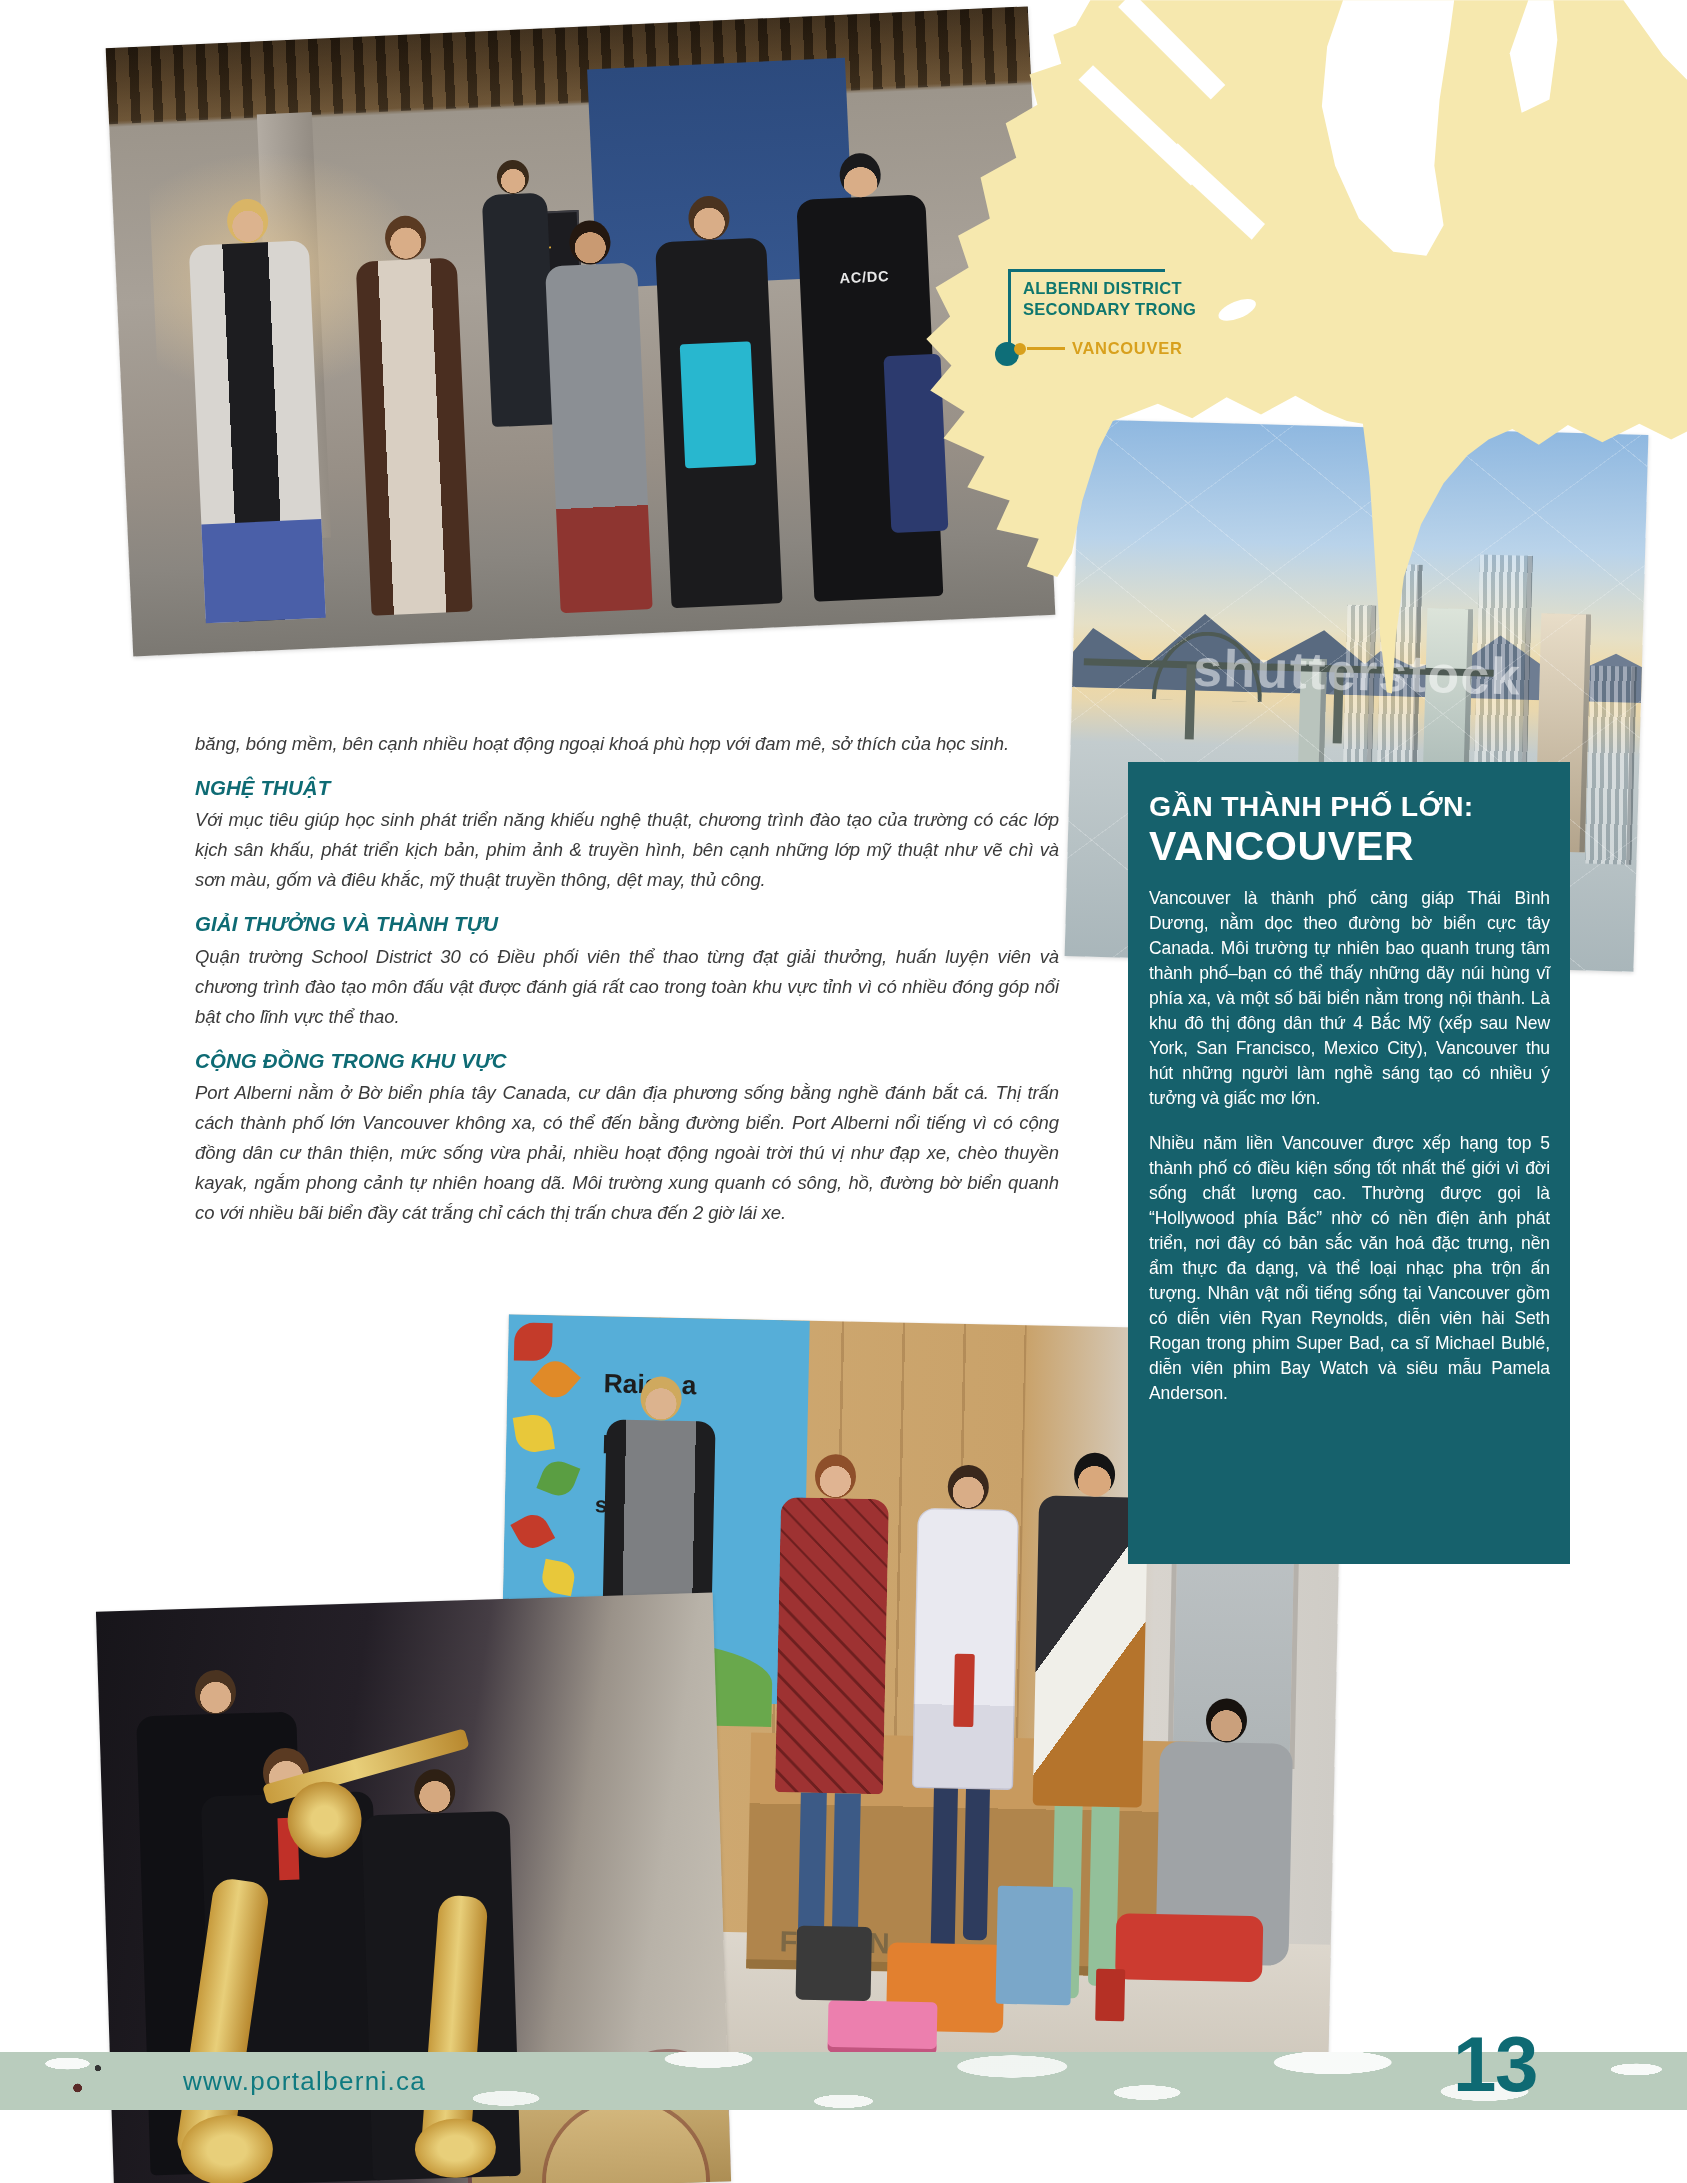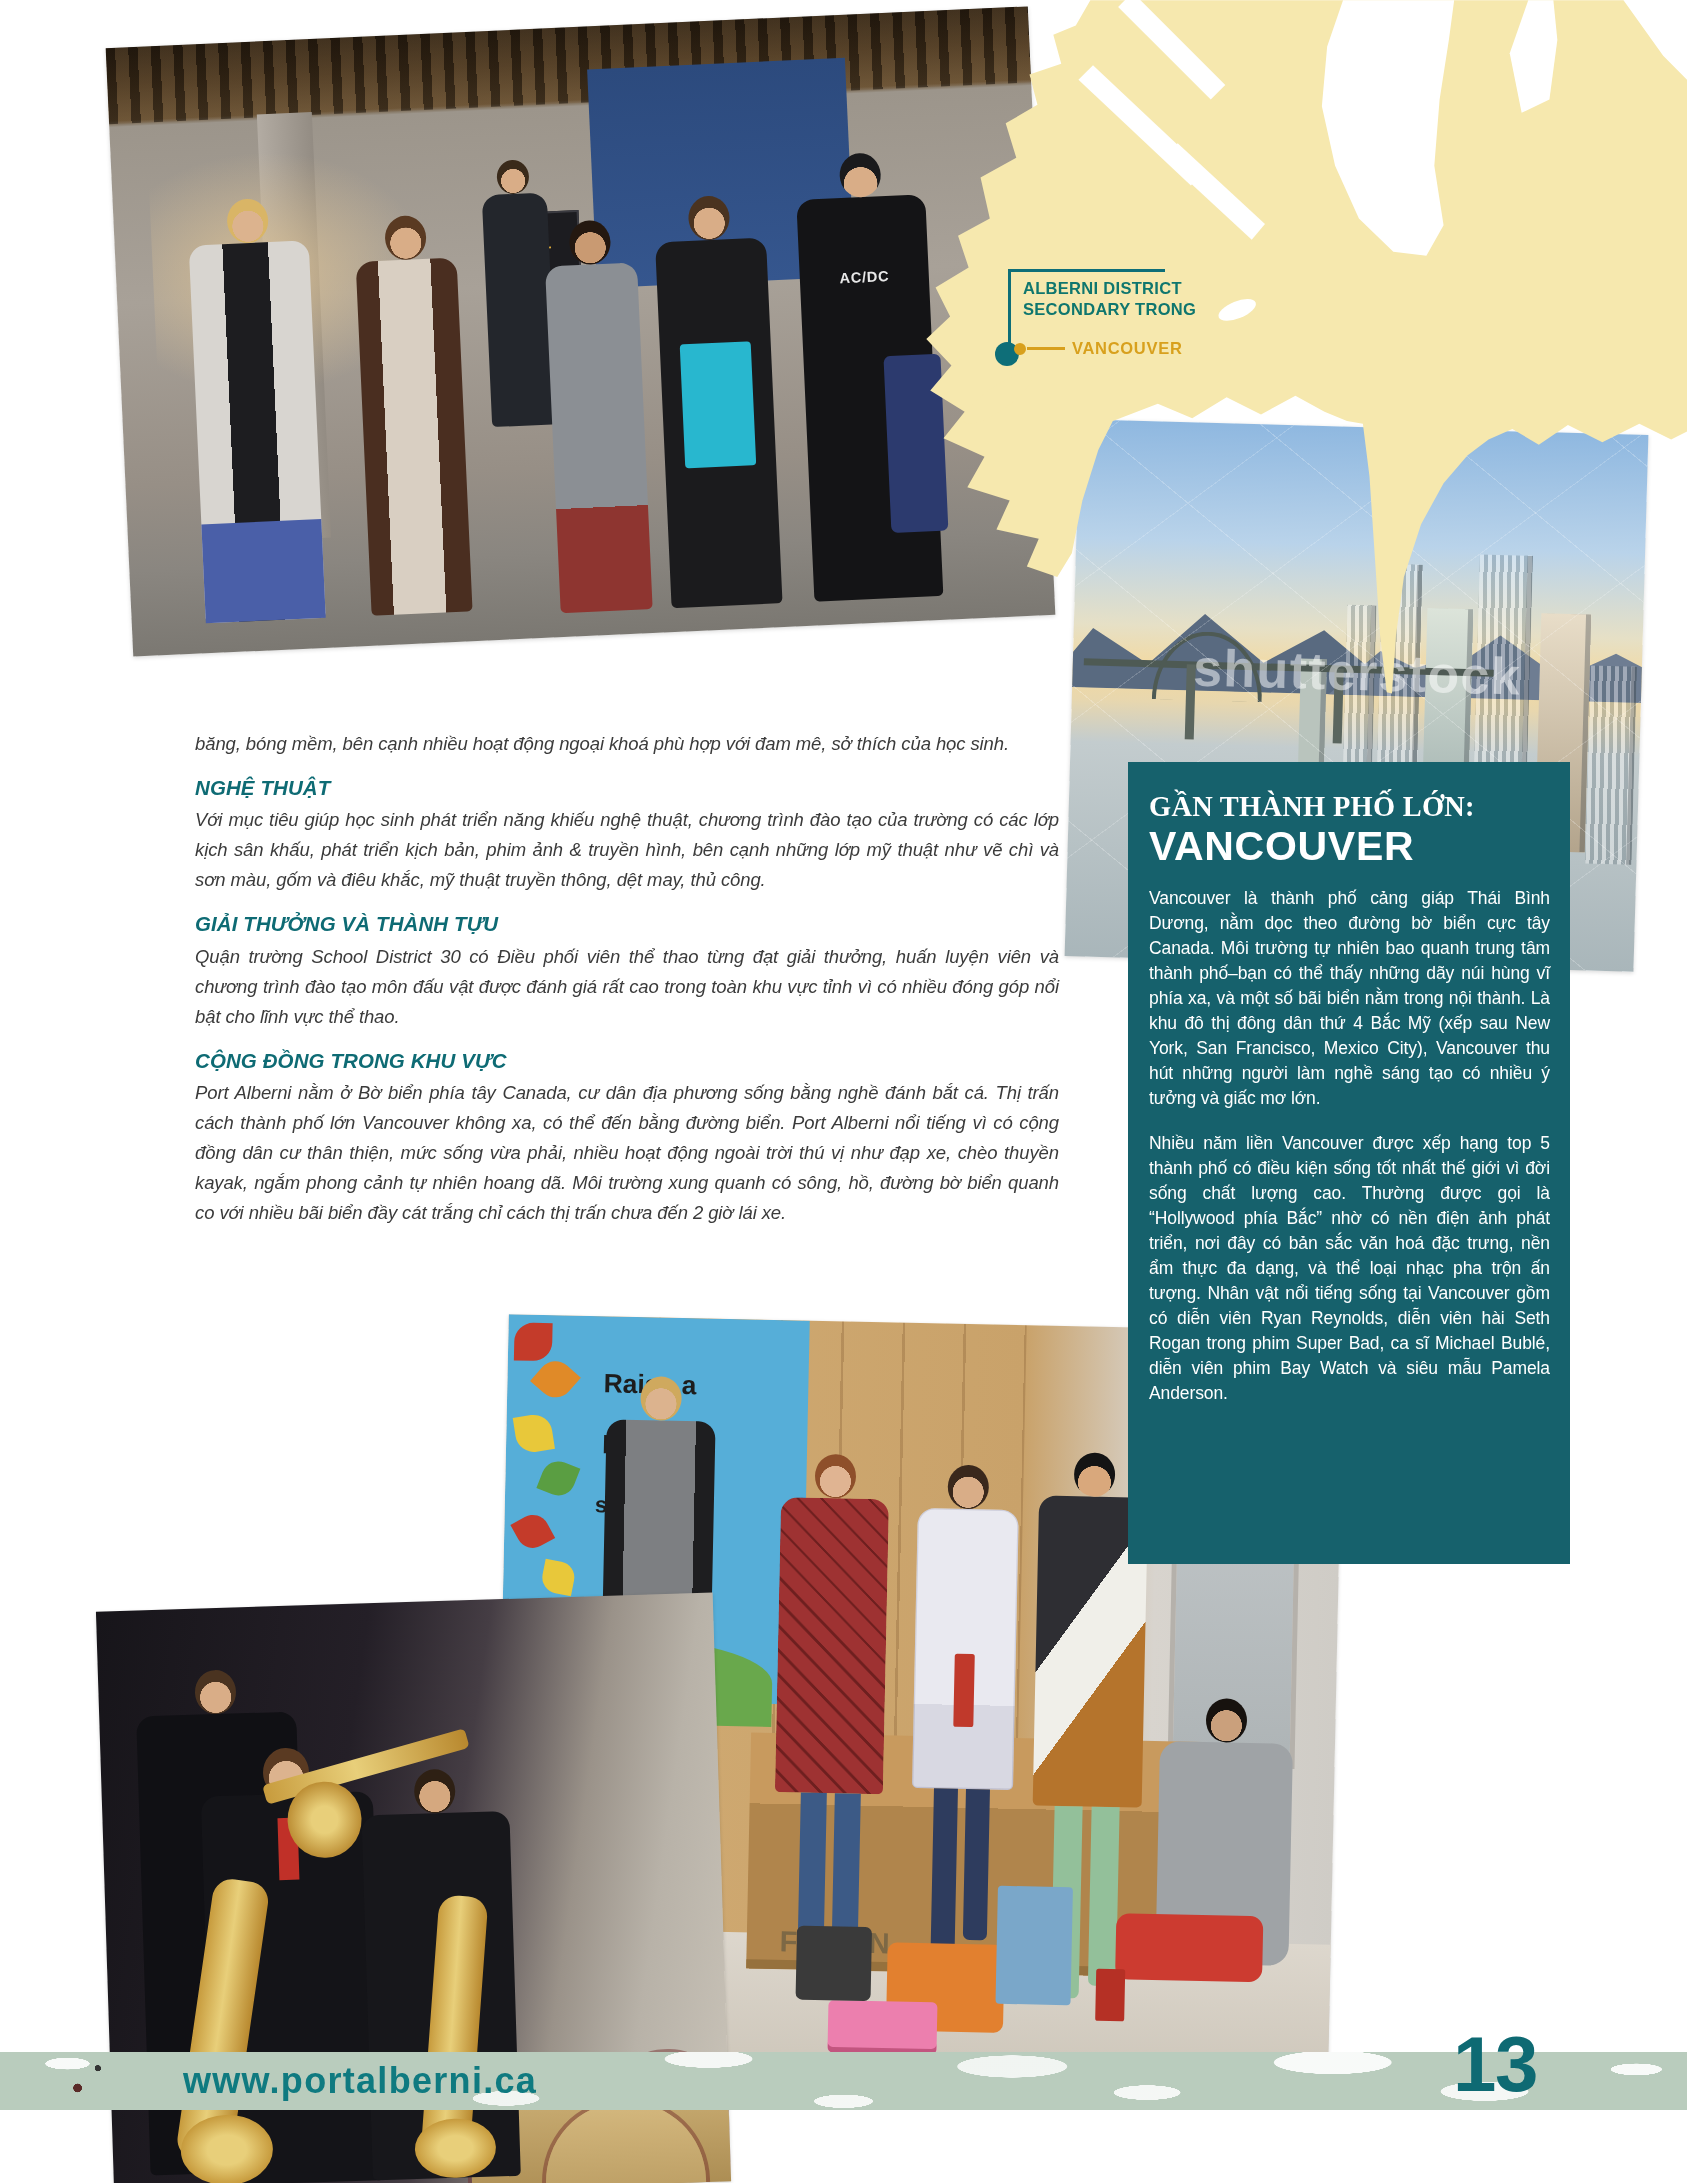--- a/index.html
+++ b/index.html
@@ -68,40 +68,40 @@
   .city-label{left:1072px;top:339px;z-index:4;color:#d8a01d;font-size:16.5px;font-weight:bold;letter-spacing:0.7px;}
 
   
   .article{left:195px;top:729px;width:864px;z-index:4;font-style:italic;}
   .article p{margin:0 0 1.3px 0;font-size:18.5px;line-height:30px;text-align:justify;letter-spacing:-0.1px;color:#3b3b3b;}
   .article h3{margin:17px 0 5.3px 0;font-size:20.5px;line-height:24px;color:#0e6b74;letter-spacing:0.1px;}
 
   
   .sidebar{left:1128px;top:762px;width:442px;height:802px;background:#16616c;z-index:5;
     box-sizing:border-box;padding:28px 20px 20px 21px;color:#fff;}
-  .sidebar .kicker{font-size:28.4px;font-weight:bold;letter-spacing:0.3px;line-height:33px;font-family:Liberation Serif, serif;}
+  .sidebar .kicker{font-size:28.4px;font-weight:bold;letter-spacing:0.3px;line-height:33px;}
   .sidebar .title{font-size:41px;font-weight:bold;letter-spacing:0.7px;line-height:46px;margin-bottom:17px;}
   .sidebar p{margin:0 0 20px 0;font-size:17.5px;line-height:25px;text-align:justify;letter-spacing:-0.1px;}
 
   
   .footer-band{left:0;top:2052px;width:1687px;height:58px;z-index:6;background-color:#b9ccbd;
     background-image:
       radial-gradient(ellipse 40px 10.6px at 4% 20%,rgba(255,255,255,.9) 55%,transparent 56%),
       radial-gradient(ellipse 60px 13.2px at 30% 80%,rgba(255,255,255,.8) 55%,transparent 56%),
       radial-gradient(ellipse 79px 16px at 42% 12%,rgba(255,255,255,.85) 55%,transparent 56%),
       radial-gradient(ellipse 53px 12px at 50% 85%,rgba(255,255,255,.85) 55%,transparent 56%),
       radial-gradient(ellipse 99px 20px at 60% 25%,rgba(255,255,255,.8) 55%,transparent 56%),
       radial-gradient(ellipse 60px 13.2px at 68% 70%,rgba(255,255,255,.85) 55%,transparent 56%),
       radial-gradient(ellipse 106px 21px at 79% 18%,rgba(255,255,255,.9) 55%,transparent 56%),
       radial-gradient(ellipse 79px 17px at 88% 68%,rgba(255,255,255,.85) 55%,transparent 56%),
       radial-gradient(ellipse 46px 10.6px at 97% 30%,rgba(255,255,255,.9) 55%,transparent 56%),
       radial-gradient(circle 4.6px at 4.6% 62%,#5a2a28 90%,transparent 100%),
       radial-gradient(circle 3.3px at 5.8% 28%,#343434 90%,transparent 100%);}
   .footer-url{left:183px;top:2052px;height:58px;line-height:58px;z-index:7;color:#0f7a80;
-    font-size:36px;font-weight:bold;letter-spacing:1.3px;text-decoration:none;}
+    font-size:26px;font-weight:normal;letter-spacing:1.3px;text-decoration:none;}
   .page-number{left:1453px;top:2019px;z-index:7;color:#0e6a73;font-size:78px;font-weight:bold;letter-spacing:-1.3px;}
 </style>
 </head>
 <body>
 
 <div class="page">
 
   <div class="photo photo-top">
     <div class="abs slats"></div>
     <div class="abs column" style="left:16%;"></div>

